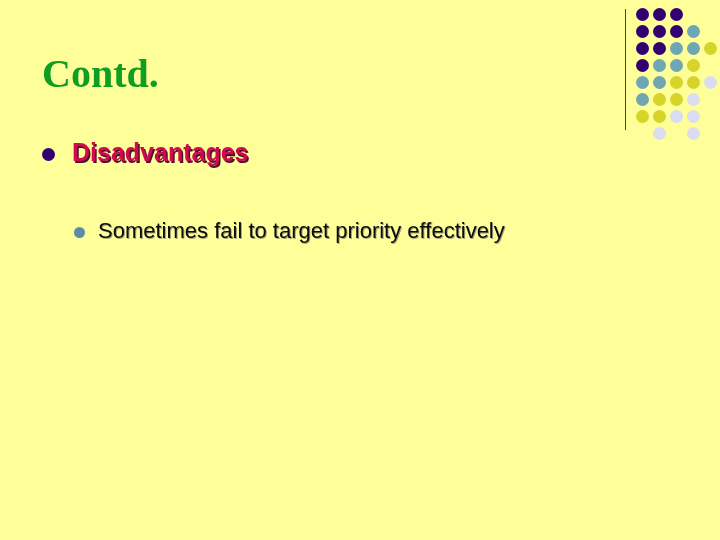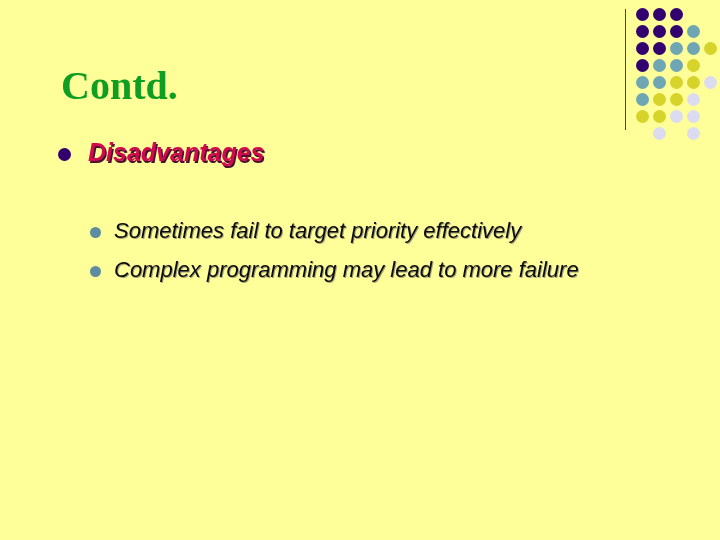--- a/index.html
+++ b/index.html
@@ -48,38 +48,36 @@
     position: absolute;
     width: 13px;
     height: 13px;
     border-radius: 50%;
   }
 
   
   .slide-title {
     position: absolute;
     left: 42px;
-    top: 64px;
+    top: 52px;
     font-family: "Liberation Serif", "DejaVu Serif", serif;
     font-weight: bold;
     font-size: 40px;
     line-height: 44px;
     color: #0E9E22;
     letter-spacing: 0px;
     white-space: nowrap;
-    margin-left: 19px;
   }
 
   
   .body-block {
     position: absolute;
-    left: 16px;
+    left: 0;
     top: 136px;
     width: 640px;
-    font-style: italic;
   }
 
   .level1-item {
     position: relative;
     padding-left: 72px;
     min-height: 36px;
   }
   .level1-bullet {
     position: absolute;
     left: 42px;
@@ -173,17 +171,16 @@
 
   <div class="body-block">
 
     <div class="level1-item">
       <span class="level1-bullet"></span>
       <span class="level1-text">Disadvantages</span>
     </div>
 
     <div class="level2-list" id="level2-list">
         <div class="level2-item"><span class="level2-bullet" style="background: rgb(94, 140, 160);"></span><span class="level2-text">Sometimes fail to target priority effectively</span></div>
-        <div class="level2-item"><span class="level2-bullet" style="background: rgb(94, 140, 160);"></span><span class="level2-text">Complex programming may lead to more failure</span></div>
       </div>
 
   </div>
 </div>
 
 </body></html>

